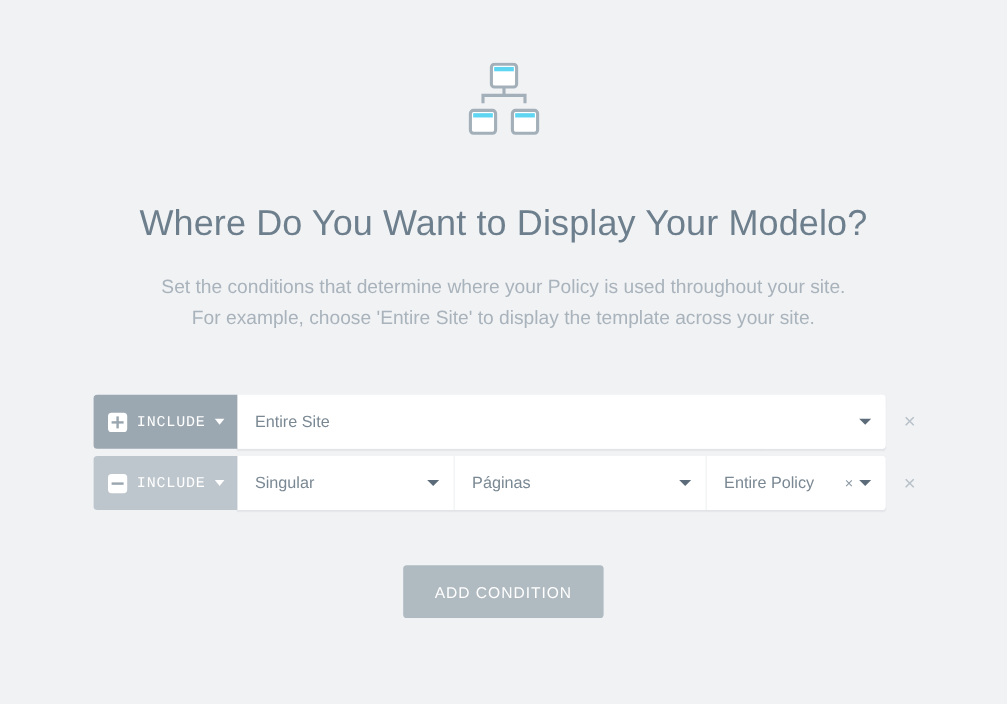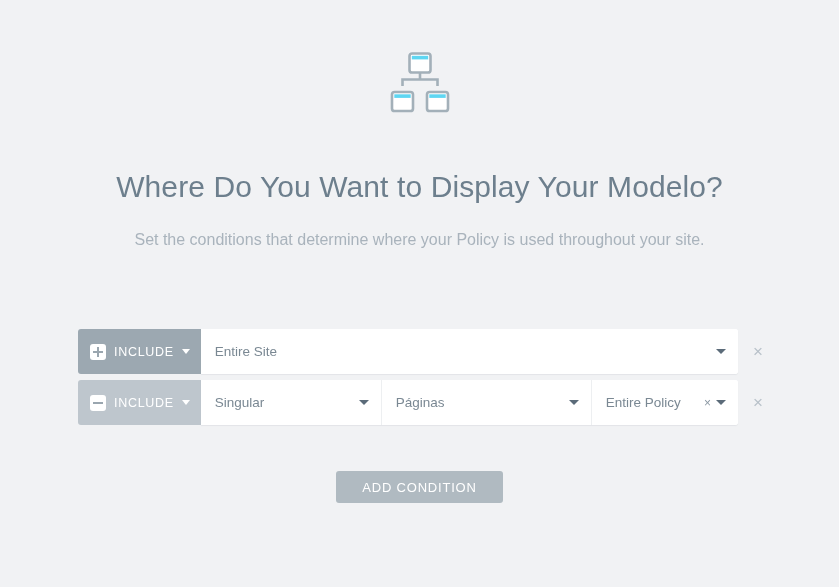--- a/index.html
+++ b/index.html
@@ -112,21 +112,21 @@
   }
   .sign-box .inner {
     position: relative;
     width: 10px;
     height: 10px;
   }
   .include .sign-box .bar-h { left: 0; top: 4px; width: 10px; height: 2px; }
   .include .sign-box .bar-v { left: 4px; top: 0; width: 2px; height: 10px; }
   .exclude .sign-box .bar-h { left: 0; top: 4px; width: 10px; height: 2px; }
 
-  .type-label { flex: 1 1 auto; white-space: nowrap; }
+  .type-label { flex: 1 1 auto; white-space: nowrap; font-family: Liberation Mono, monospace; }
 
   .caret-white {
     width: 0; height: 0;
     border-left: 4.5px solid transparent;
     border-right: 4.5px solid transparent;
     border-top: 5px solid #ffffff;
     margin-left: 8px;
     flex: 0 0 auto;
   }
 
@@ -199,21 +199,21 @@
     right: 0;
     top: 471px;
     display: flex;
     justify-content: center;
   }
   .add-btn {
     background: #b0bac1;
     color: #ffffff;
     border: none;
     border-radius: 3px;
-    height: 32px;
+    height: 44px;
     padding: 0 26px;
     font-family: "Liberation Sans", sans-serif;
     font-size: 13px;
     letter-spacing: 0.8px;
     font-weight: 400;
     cursor: pointer;
   }
 </style>
 </head>
 <body>
@@ -238,20 +238,21 @@
         <rect x="37" y="40" width="21" height="19" rx="2.6" fill="#ffffff" stroke="#a3b0b9" stroke-width="2.6"></rect>
         <rect x="39.3" y="42.3" width="16.4" height="3.6" fill="#5ed6f2"></rect>
       </svg>
     </span>
   </div>
 
   <div class="heading">
     <h1 class="page-title">Where Do You Want to Display Your Modelo?</h1>
     <p class="subtitle">
       <span class="line">Set the conditions that determine where your Policy is used throughout your site.</span>
+      <span class="line">For example, choose 'Entire Site' to display the template across your site.</span>
     </p>
   </div>
 
   <div class="conditions">
 
     <div class="cond-row">
       <div class="type-btn include">
         <span class="sign-box">
           <span class="inner">
             <span class="bar-h"></span>

